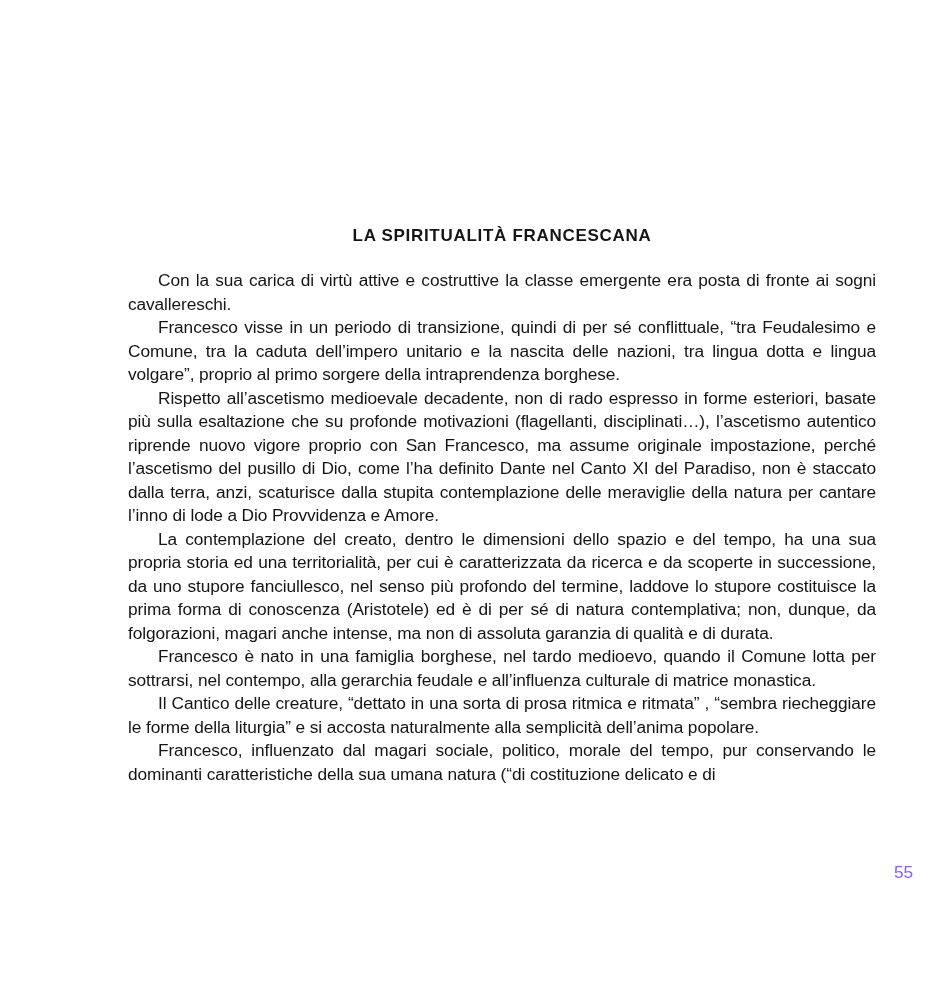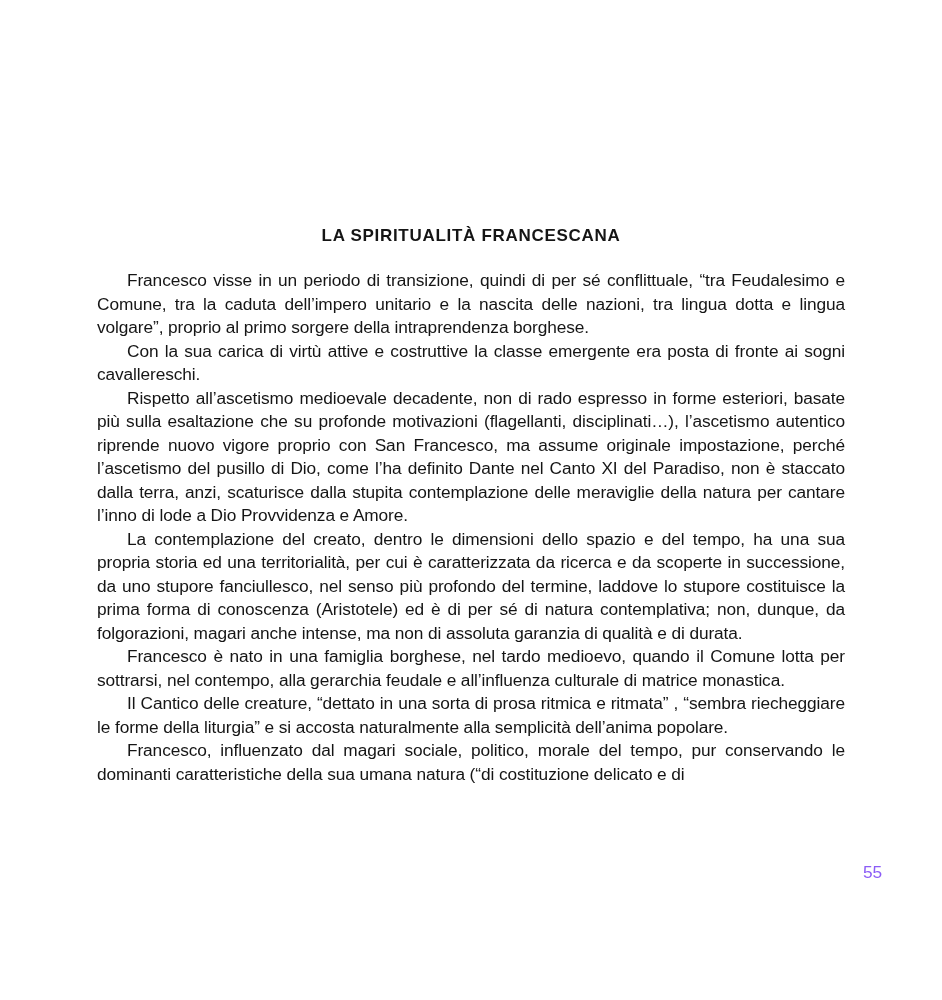--- a/index.html
+++ b/index.html
@@ -8,20 +8,21 @@
     background: #ffffff;
   }
   .sheet {
     position: relative;
     width: 888px;
     height: 1000px;
     background: #ffffff;
     font-family: "Liberation Sans", sans-serif;
     color: #151515;
     overflow: hidden;
+    margin-left: 31px;
   }
   .doc-title {
     position: absolute;
     top: 226px;
     left: 97px;
     width: 748px;
     margin: 0;
     text-align: center;
     font-size: 17px;
     font-weight: bold;
@@ -53,22 +54,22 @@
     color: #8b5cf6;
   }
 </style>
 </head>
 <body>
 
 <div class="sheet">
   <h1 class="doc-title">LA SPIRITUALITÀ FRANCESCANA</h1>
 
   <div class="doc-body">
+      <p><span>Con la sua carica di virtù attive e costruttive la classe emergente era posta di fronte ai sogni cavallereschi.</span></p>
       <p><span>Francesco visse in un periodo di transizione, quindi di per sé conflittuale, “tra Feudalesimo e Comune, tra la caduta dell’impero unitario e la nascita delle nazioni, tra lingua dotta e lingua volgare”, proprio al primo sorgere della intraprendenza borghese.</span></p>
-      <p><span>Con la sua carica di virtù attive e costruttive la classe emergente era posta di fronte ai sogni cavallereschi.</span></p>
       <p><span>Rispetto all’ascetismo medioevale decadente, non di rado espresso in forme esteriori, basate più sulla esaltazione che su profonde motivazioni (flagellanti, disciplinati…), l’ascetismo autentico riprende nuovo vigore proprio con San Francesco, ma assume originale impostazione, perché l’ascetismo del </span><span class="italic">pusillo di Dio</span><span>, come l’ha definito Dante nel Canto XI del Paradiso, non è staccato dalla terra, anzi, scaturisce dalla stupita contemplazione delle meraviglie della natura per cantare l’inno di lode a Dio Provvidenza e Amore.</span></p>
       <p><span>La contemplazione del creato, dentro le dimensioni dello spazio e del tempo, ha una sua propria storia ed una territorialità, per cui è caratterizzata da ricerca e da scoperte in successione, da uno stupore fanciullesco, nel senso più profondo del termine, laddove lo stupore costituisce la prima forma di conoscenza (Aristotele) ed è di per sé di natura contemplativa; non, dunque, da folgorazioni, magari anche intense, ma non di assoluta garanzia di qualità e di durata.</span></p>
       <p><span>Francesco è nato in una famiglia borghese, nel tardo medioevo, quando il Comune lotta per sottrarsi, nel contempo, alla gerarchia feudale e all’influenza culturale di matrice monastica.</span></p>
       <p><span>Il Cantico delle creature, “dettato in una sorta di prosa ritmica e ritmata” , “sembra riecheggiare le forme della liturgia” e si accosta naturalmente alla semplicità dell’anima popolare.</span></p>
       <p><span>Francesco, influenzato dal magari sociale, politico, morale del tempo, pur conservando le dominanti caratteristiche della sua umana natura (“di costituzione delicato e di</span></p>
     </div>
 
   <div class="page-number">55</div>
 </div>
 

